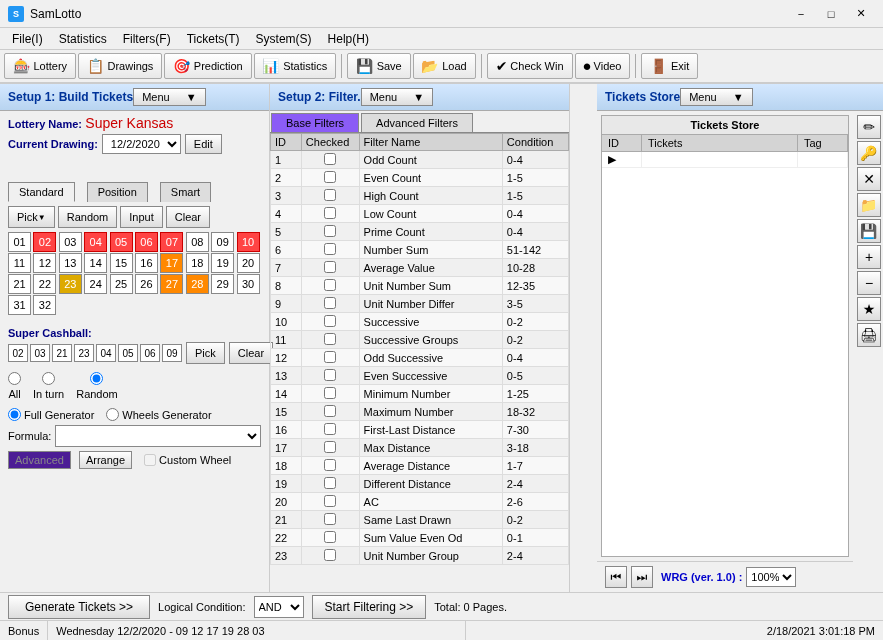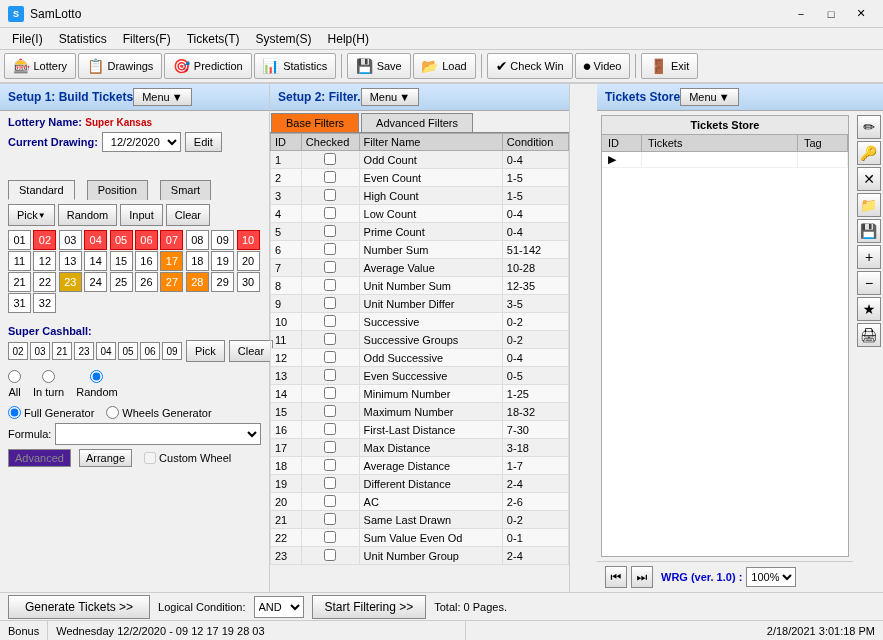--- a/index.html
+++ b/index.html
@@ -22,25 +22,25 @@
     .tb-btn .icon { font-size: 14px; }
     .tb-sep { width: 1px; height: 24px; background: #aaa; margin: 0 3px; }
     
     
     #main { display: flex; height: calc(640px - 28px - 22px - 34px - 24px - 24px); }
     
     
     #left-panel { width: 270px; border-right: 1px solid #ccc; background: #f0f0f0; display: flex; flex-direction: column; }
     .panel-header { background: linear-gradient(to bottom, #d4e8ff, #b8d4f0); padding: 4px 8px; display: flex; align-items: center; justify-content: flex-start; border-bottom: 1px solid #aaa; }
     .panel-title { font-weight: bold; color: #003399; font-size: 12px; }
-    .menu-btn { padding: 2px 8px; border: 1px solid #888; background: linear-gradient(to bottom, #fff, #ddd); cursor: pointer; font-size: 11px; display: flex; align-items: center; gap: 2px; }
+    .menu-btn { padding: 2px 8px; border: 1px solid #888; background: linear-gradient(to bottom, #fff, #ddd); cursor: pointer; font-size: 11px; display: flex; align-items: center; gap: 16px; }
     
     #lottery-info { padding: 4px 8px; background: #f0f0f0; }
     .info-label { color: #000080; font-weight: bold; font-size: 11px; }
-    .info-value { color: #cc0000; font-weight: bold; font-size: 10px; }
+    .info-value { color: #cc0000; font-weight: normal; font-size: 14px; }
     .drawing-row { display: flex; align-items: center; gap: 4px; margin-top: 3px; }
     .drawing-combo { border: 1px solid #888; padding: 1px 4px; font-size: 11px; background: white; height: 20px; }
     .edit-btn { padding: 1px 8px; border: 1px solid #888; background: linear-gradient(to bottom, #fff, #ddd); cursor: pointer; font-size: 11px; height: 20px; }
     
     
     .tabs { display: flex; padding: 4px 8px 0; gap: 12px; margin-top: 20px; }
     .tab { padding: 3px 10px; border: 1px solid #888; background: #ddd; cursor: pointer; font-size: 11px; border-bottom: none; }
     .tab.active { background: #f0f0f0; border-bottom: 1px solid #f0f0f0; }
     
     
@@ -78,21 +78,21 @@
     .adv-btn.enabled { color: #000; background: linear-gradient(to bottom, #fff, #ddd); }
     
     
     .summary-area { padding: 4px 8px; background: #ffffcc; border-top: 1px solid #ccc; font-size: 11px; color: #cc4400; margin-top: 2px; }
     
     
     #mid-panel { width: 300px; border-right: 1px solid #ccc; display: flex; flex-direction: column; }
     
     .filter-tabs { display: flex; border-bottom: 1px solid #888; background: #f0f0f0; }
     .filter-tab { padding: 3px 14px; border: 1px solid #888; border-bottom: none; cursor: pointer; font-size: 11px; background: #ddd; margin: 2px 1px 0; }
-    .filter-tab.active { background: #f97316; }
+    .filter-tab.active { background: #8b5cf6; }
     
     
     .filter-table-wrap { flex: 1; overflow: hidden; position: relative; }
     .filter-table { width: 100%; border-collapse: collapse; font-size: 11px; }
     .filter-table th { background: #d4d4d4; border: 1px solid #aaa; padding: 2px 4px; text-align: left; font-weight: normal; position: sticky; top: 0; }
     .filter-table td { border: 1px solid #ddd; padding: 1px 4px; height: 18px; }
     .filter-table tr:nth-child(even) { background: #f8f8f8; }
     .col-id { width: 28px; }
     .col-checked { width: 28px; text-align: center; }
     .col-name { width: 130px; }

